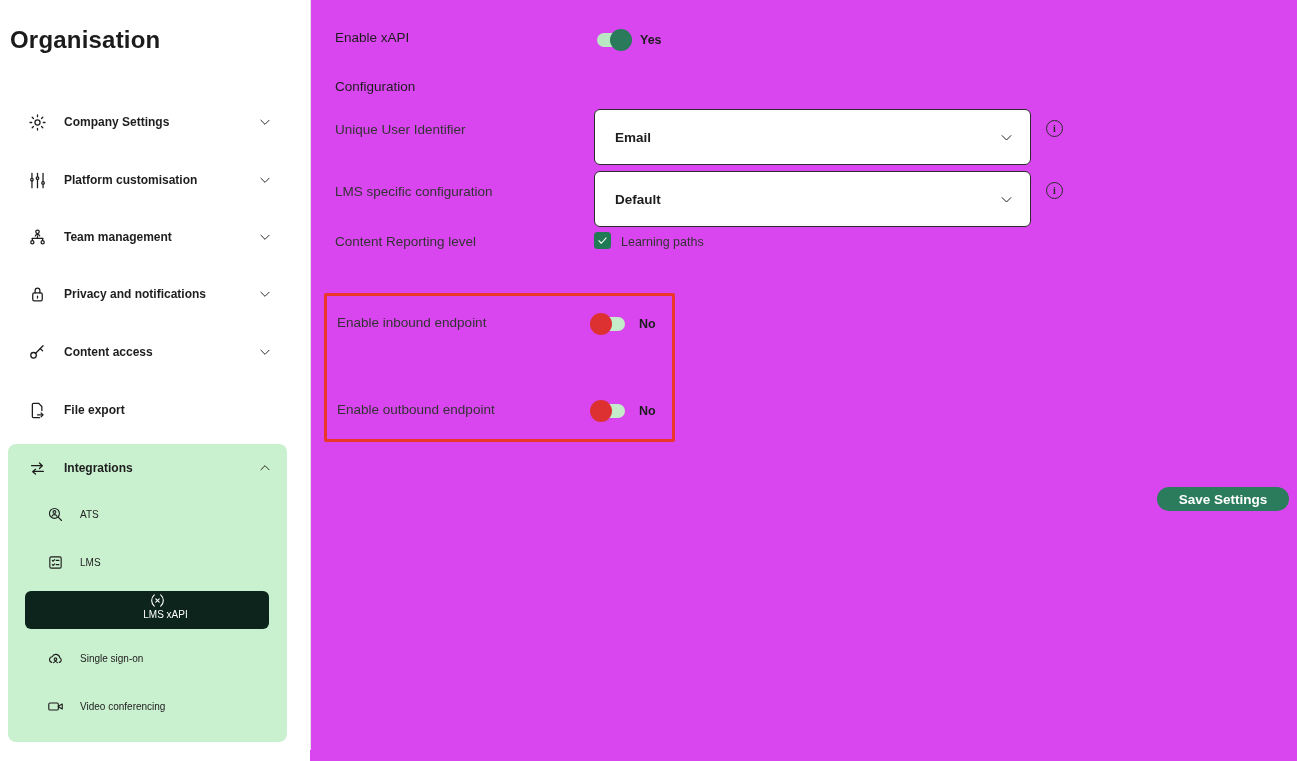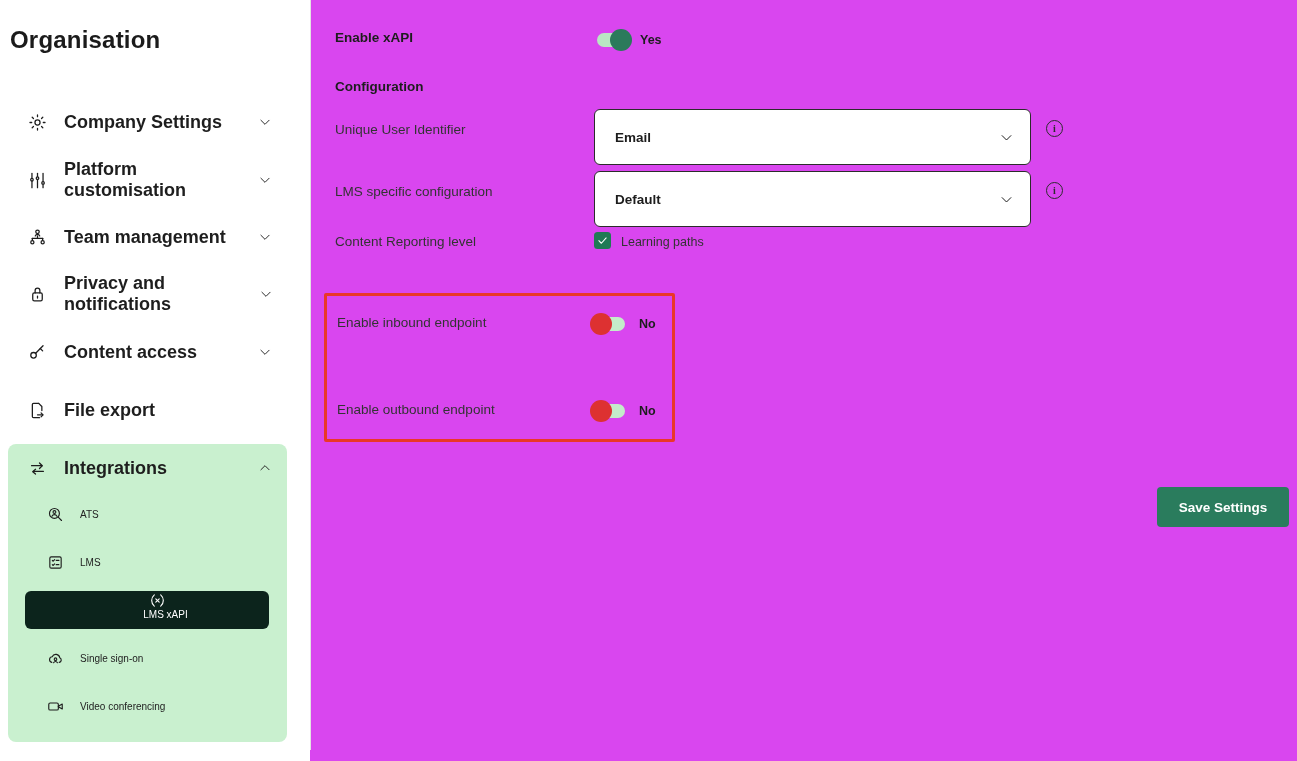--- a/index.html
+++ b/index.html
@@ -7,39 +7,39 @@
   .screen { position:relative; width:1297px; height:761px; background:#d946ef; overflow:hidden; }
 
   
   .sidebar { position:absolute; left:0; top:0; width:310px; height:761px; background:#ffffff; }
   .v-divider { position:absolute; left:310px; top:0; width:1px; height:750px; background:#e3e3e3; }
   .sidebar-title { position:absolute; left:10px; top:26px; font-size:24px; font-weight:700; color:#1b1b1b; letter-spacing:.2px; }
 
   .nav-item { position:absolute; left:8px; width:279px; height:44px; display:flex; align-items:center;
               padding:0 14px 0 19px; cursor:pointer; }
   .nav-item .ic { width:20px; height:20px; flex:0 0 20px; display:flex; align-items:center; justify-content:center; }
-  .nav-item .lbl { margin-left:17px; font-size:18px; font-weight:700; color:#1e1e1e; }
+  .nav-item .lbl { margin-left:17px; font-size:12px; font-weight:700; color:#1e1e1e; }
   .nav-item .chev { margin-left:auto; width:16px; height:16px; display:flex; align-items:center; justify-content:center; }
 
   .integrations-panel { position:absolute; left:8px; top:444px; width:279px; height:298px;
                         background:#c9f0cf; border-radius:8px; }
 
   .nav-sub { position:absolute; left:25px; width:244px; height:38px; display:flex; align-items:center;
              padding-left:21px; cursor:pointer; border-radius:6px; }
   .nav-sub .ic { width:18px; height:18px; flex:0 0 18px; display:flex; align-items:center; justify-content:center; }
   .nav-sub .lbl { margin-left:16px; font-size:10px; font-weight:400; color:#222; }
   .nav-sub.selected { background:#0c241c;flex-direction:column; }
   .nav-sub.selected .lbl { color:#ffffff; }
 
   svg.icon { stroke:#1d1d1d; stroke-width:1.6; fill:none; stroke-linecap:round; stroke-linejoin:round; }
   .nav-sub.selected svg.icon { stroke:#ffffff; }
 
   
   .m-label { position:absolute; font-size:13.5px; color:#333333; }
-  .m-label.bold { font-weight:700; color:#1d1d1d; }
+  .m-label.bold { font-weight:400; color:#1d1d1d; }
 
   .select-box { position:absolute; width:437px; height:56px; border:1.5px solid #2c2c2c; border-radius:6px;
                 background:#fff; display:flex; align-items:center; padding:0 16px 0 20px; cursor:pointer; }
   .select-box .val { font-size:13.5px; font-weight:700; color:#1d1d1d; }
   .select-box .chev { margin-left:auto; width:16px; height:16px; display:flex; align-items:center; justify-content:center; }
 
   .info-circle { position:absolute; width:17px; height:17px; border:1.6px solid #2c2c2c; border-radius:50%;
                  display:flex; align-items:center; justify-content:center; cursor:pointer;
                  font-size:10px; font-weight:700; color:#2c2c2c; font-family:"Liberation Serif", serif; }
 
@@ -51,22 +51,22 @@
   .toggle.off .knob { left:-2px; background:#dd3131; }
   .toggle-state { position:absolute; font-size:12.5px; font-weight:700; color:#1d1d1d; }
 
   .checkbox { position:absolute; width:17px; height:17px; background:#1f7a55; border-radius:3.5px;
               display:flex; align-items:center; justify-content:center; cursor:pointer; }
   .checkbox svg { stroke:#fff; stroke-width:2.4; fill:none; stroke-linecap:round; stroke-linejoin:round; }
 
   .red-box { position:absolute; left:324px; top:293px; width:351px; height:149px;
              border:3px solid #ea3728; border-radius:2px; pointer-events:none; }
 
-  .save-btn { position:absolute; left:1157px; top:487px; width:132px; height:40px; background:#2a7c5d;
-              border:none; border-radius:4px; color:#ffffff; font-size:13.5px; font-weight:700;
+  .save-btn { position:absolute; left:1157px; top:487px; width:132px; height:24px; background:#2a7c5d;
+              border:none; border-radius:18px; color:#ffffff; font-size:13.5px; font-weight:700;
               font-family:"Liberation Sans", sans-serif; cursor:pointer; display:flex; align-items:center; justify-content:center; }
 </style>
 </head>
 <body>
 
 <div class="screen">
 
   <div class="sidebar">
     <div class="sidebar-title">Organisation</div>
 

